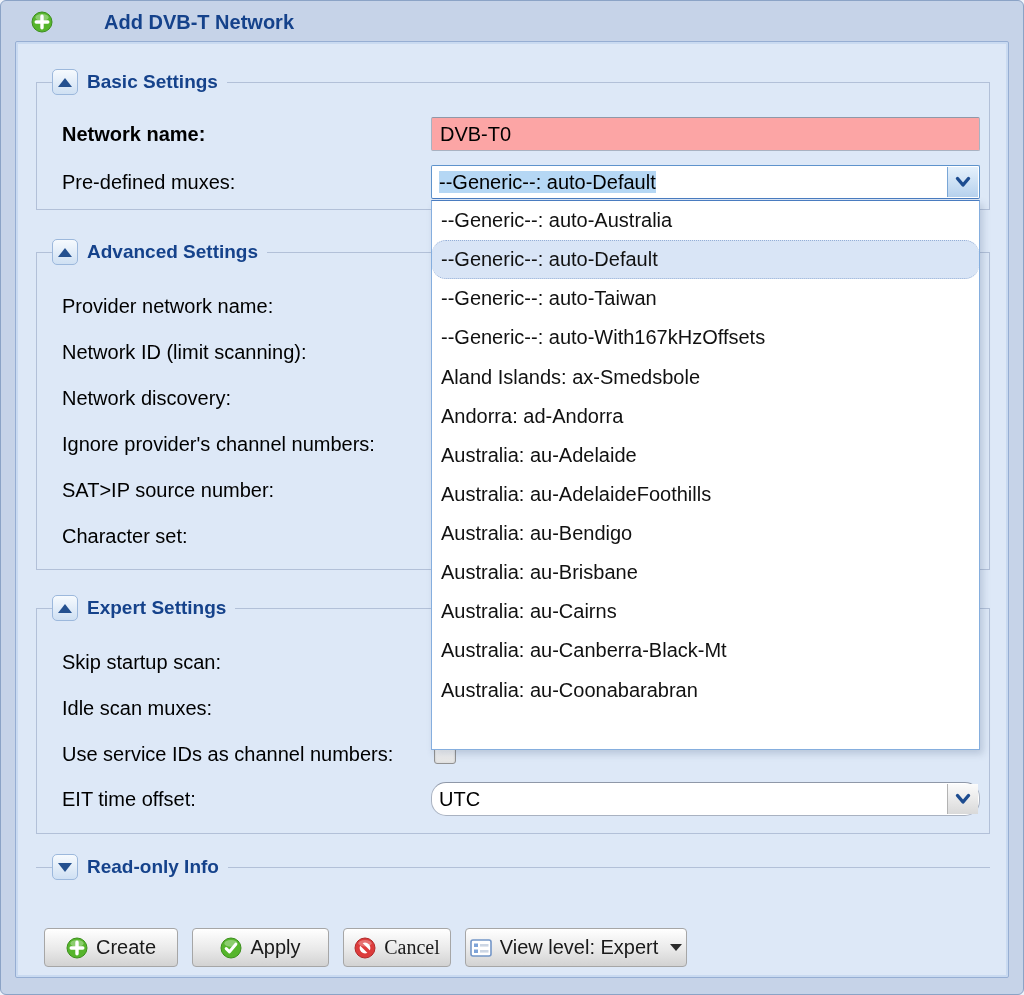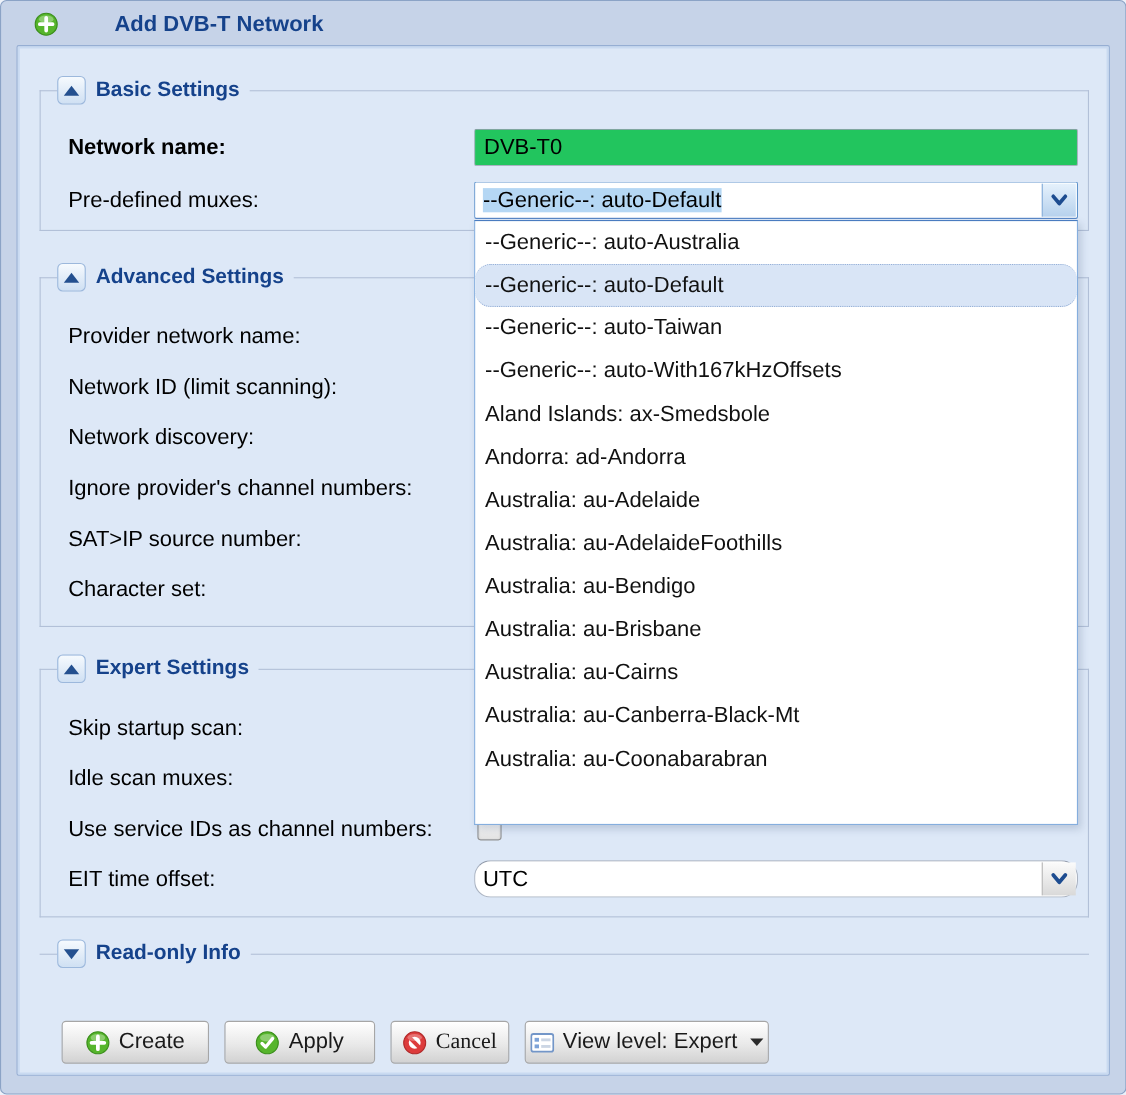--- a/index.html
+++ b/index.html
@@ -30,21 +30,21 @@
   .fs-basic{top:27px;height:141px;}
   .fs-advanced{top:197px;height:331px;}
   .fs-expert{top:553px;height:239px;}
   .fs-readonly{top:812px;height:26px;}
   
   .row-label{position:absolute;left:26px;height:34px;line-height:34px;font-size:20px;color:#000;white-space:nowrap;}
   .rows{position:absolute;top:44px;left:26px;right:420px;}
   .form-row{height:46px;line-height:46px;font-size:20px;color:#000;white-space:nowrap;}
   
   .text-input{position:absolute;left:395px;width:549px;height:34px;box-sizing:border-box;
-    background:#22c55e;border:1px solid #a9b2c1;border-top-color:#8f98a8;border-radius:2px;
+    background:#fca5a5;border:1px solid #a9b2c1;border-top-color:#8f98a8;border-radius:2px;
     font-size:20px;display:flex;align-items:center;padding-left:8px;color:#000;}
   .combo{position:absolute;left:395px;width:549px;height:34px;box-sizing:border-box;
     background:#fff;border-radius:2px;display:flex;align-items:center;cursor:pointer;}
   .combo-focused{border:1px solid #5e93cc;border-bottom-color:#4a7cc0;}
   .combo-plain{border:1px solid #a9b2c1;border-top-color:#8f98a8;}
   .combo-value{font-size:20px;color:#000;padding-left:7px;white-space:nowrap;}
   .sel-text{background:#b5d7f4;}
   .combo-trigger{position:absolute;right:1px;top:1px;bottom:1px;width:30px;
     display:flex;align-items:center;justify-content:center;cursor:pointer;}
   .trigger-blue{background:linear-gradient(#e5f1fc,#b6d1ed);border-left:1px solid #7aa6d6;}
@@ -54,21 +54,21 @@
     background:#fff;border:1px solid #85aede;border-top-color:#4a7cc0;box-sizing:border-box;
     box-shadow:3px 4px 7px rgba(60,80,120,.22);}
   .dd-item{height:39.14px;display:flex;align-items:center;box-sizing:border-box;
     padding-left:9px;font-size:20px;color:#111;cursor:pointer;white-space:nowrap;border-radius:14px;}
   .dd-item.selected{background:#d9e5f6;border-top:1px dotted #94aed6;border-bottom:1px dotted #94aed6;}
   
   .checkbox{position:absolute;left:418px;top:702px;width:22px;height:20px;box-sizing:border-box;
     border:1px solid #919191;border-radius:3px;background:linear-gradient(#ffffff,#e2e2e2);
     box-shadow:inset 0 1px 2px rgba(0,0,0,.22);z-index:5;cursor:pointer;}
   
-  .footer{position:absolute;left:28px;top:886px;display:flex;gap:14px;margin-left:12px;}
+  .footer{position:absolute;left:28px;top:886px;display:flex;gap:14px;}
   .btn{height:39px;border:1px solid #a6a6a6;border-radius:4px;box-sizing:border-box;
     background:linear-gradient(#ffffff,#e9e9e9 55%,#d2d2d2);display:flex;align-items:center;
     justify-content:center;gap:8px;font-size:20px;color:#1a1a1a;cursor:pointer;
     box-shadow:inset 0 1px 0 rgba(255,255,255,.7);}
   .btn-create{width:134px;}
   .btn-apply{width:137px;}
   .btn-cancel{width:108px;font-family:Liberation Serif, serif;}
   .btn-view{width:222px;}
   .caret{width:0;height:0;border-left:6px solid transparent;border-right:6px solid transparent;
     border-top:7px solid #2b2b2b;margin-left:4px;}

